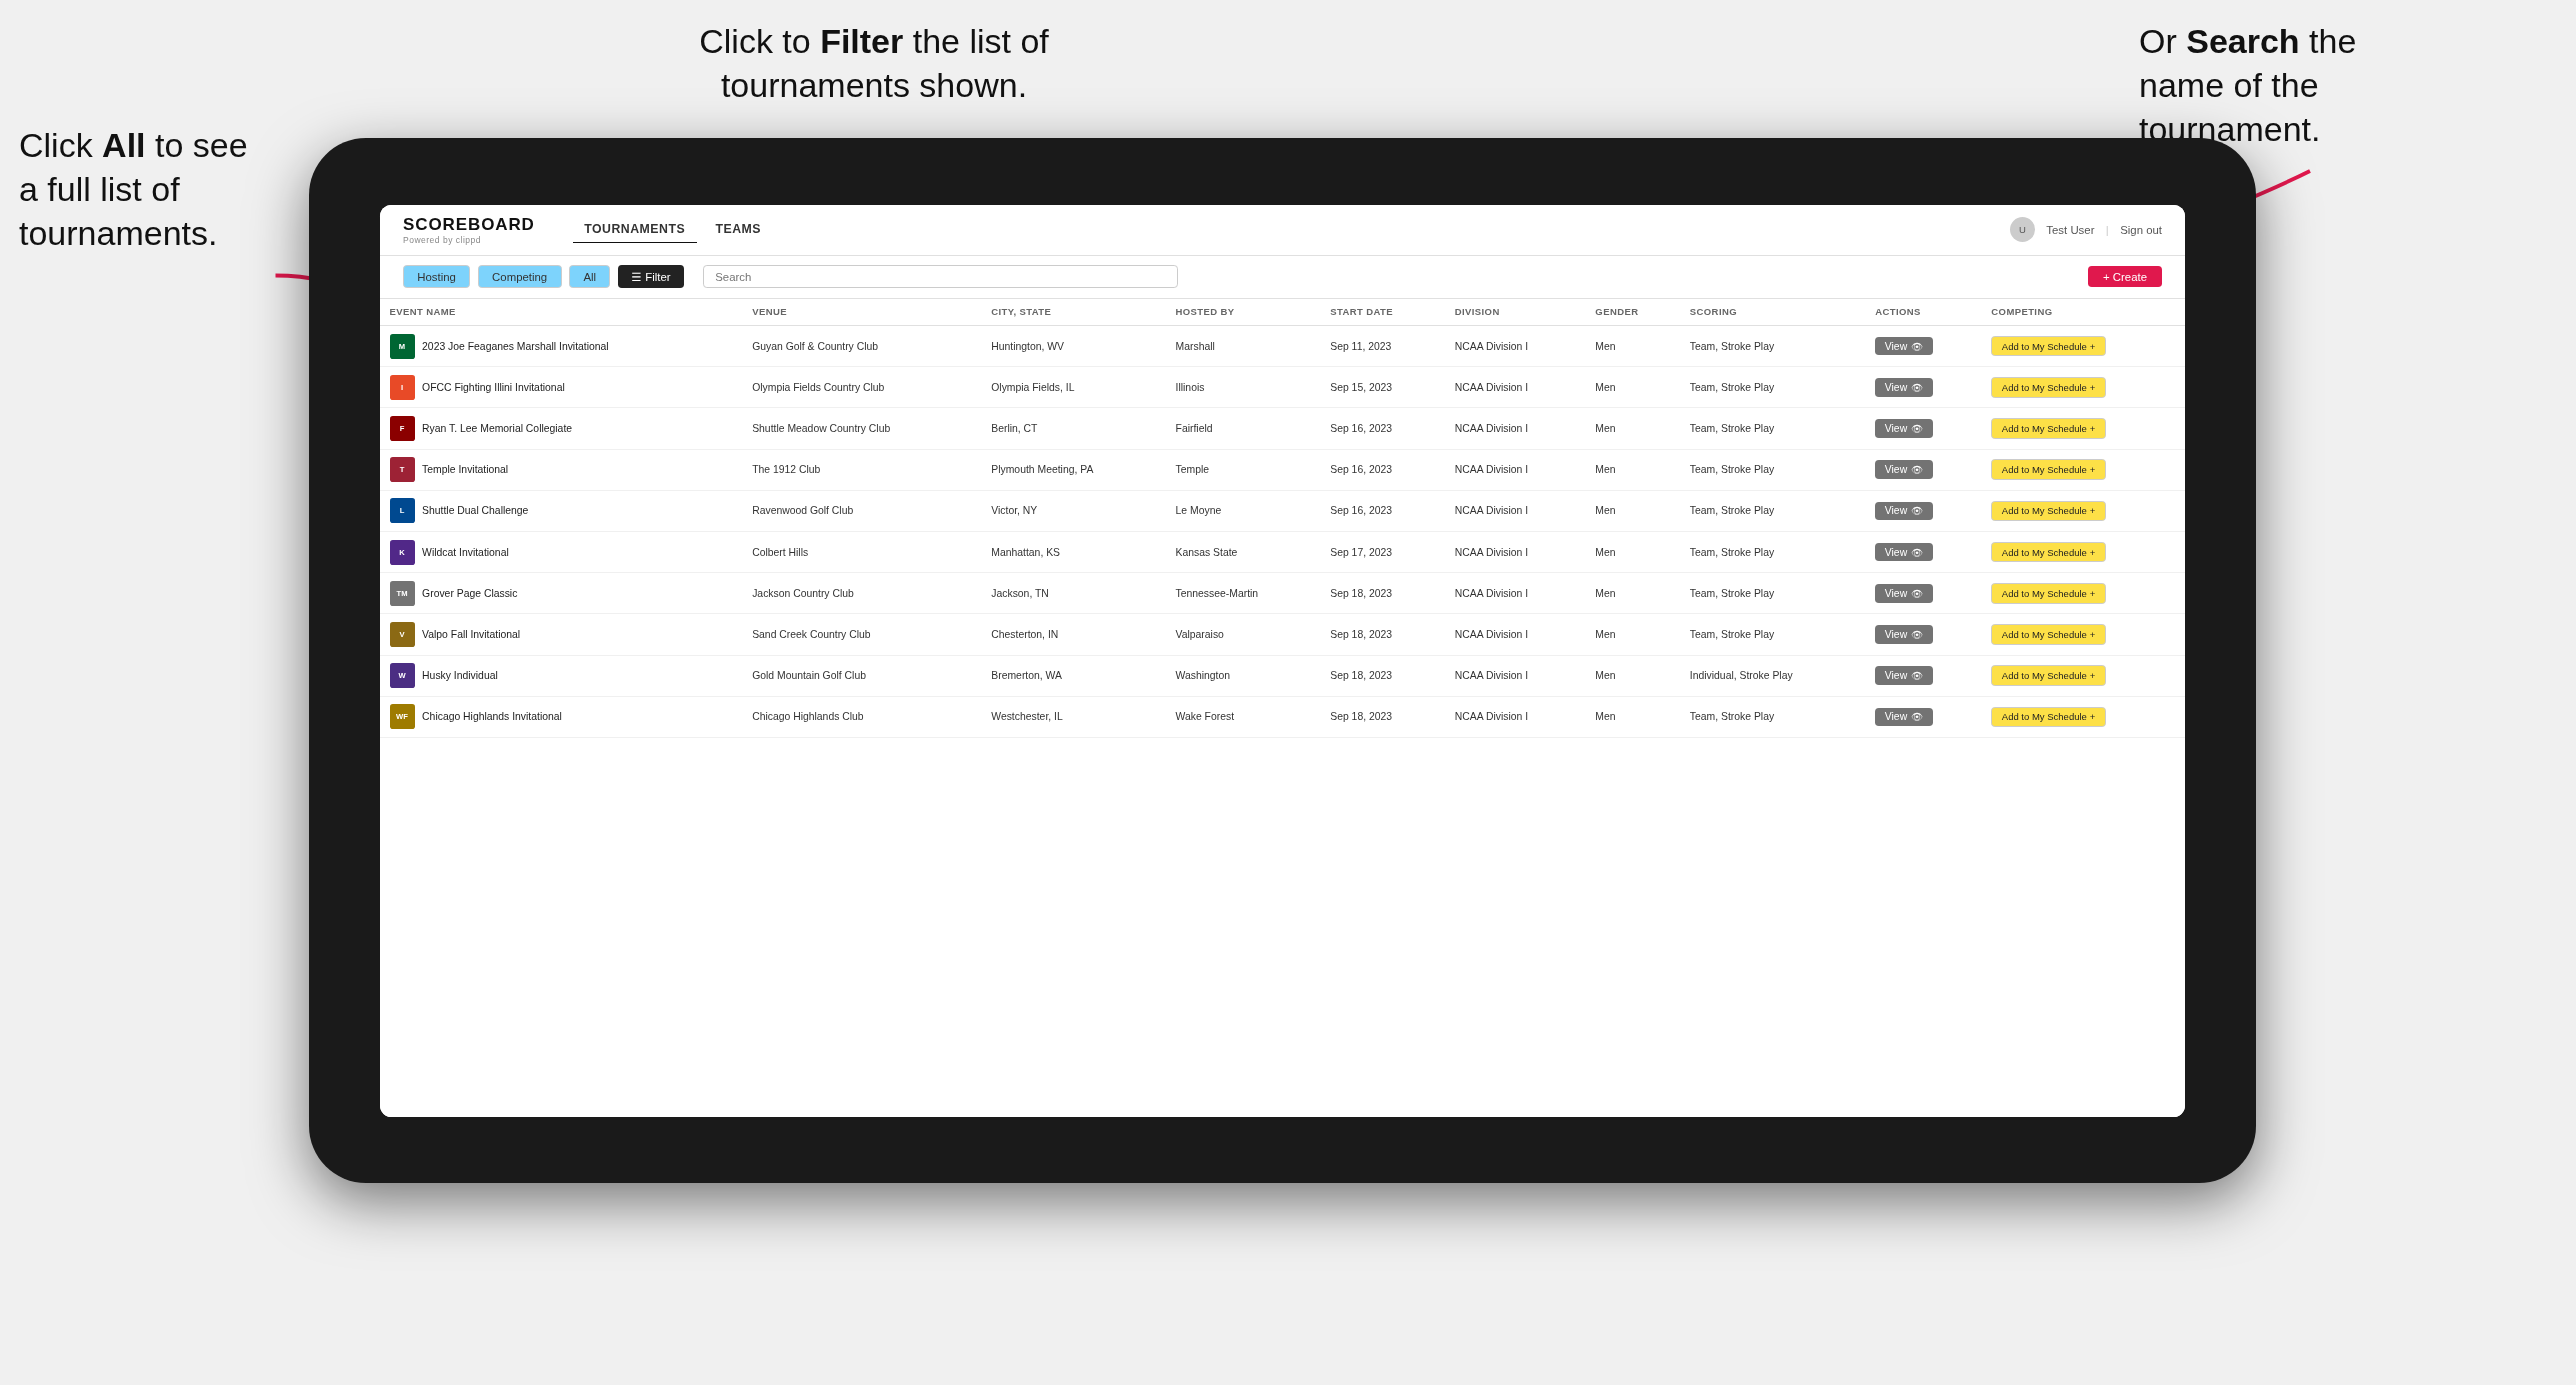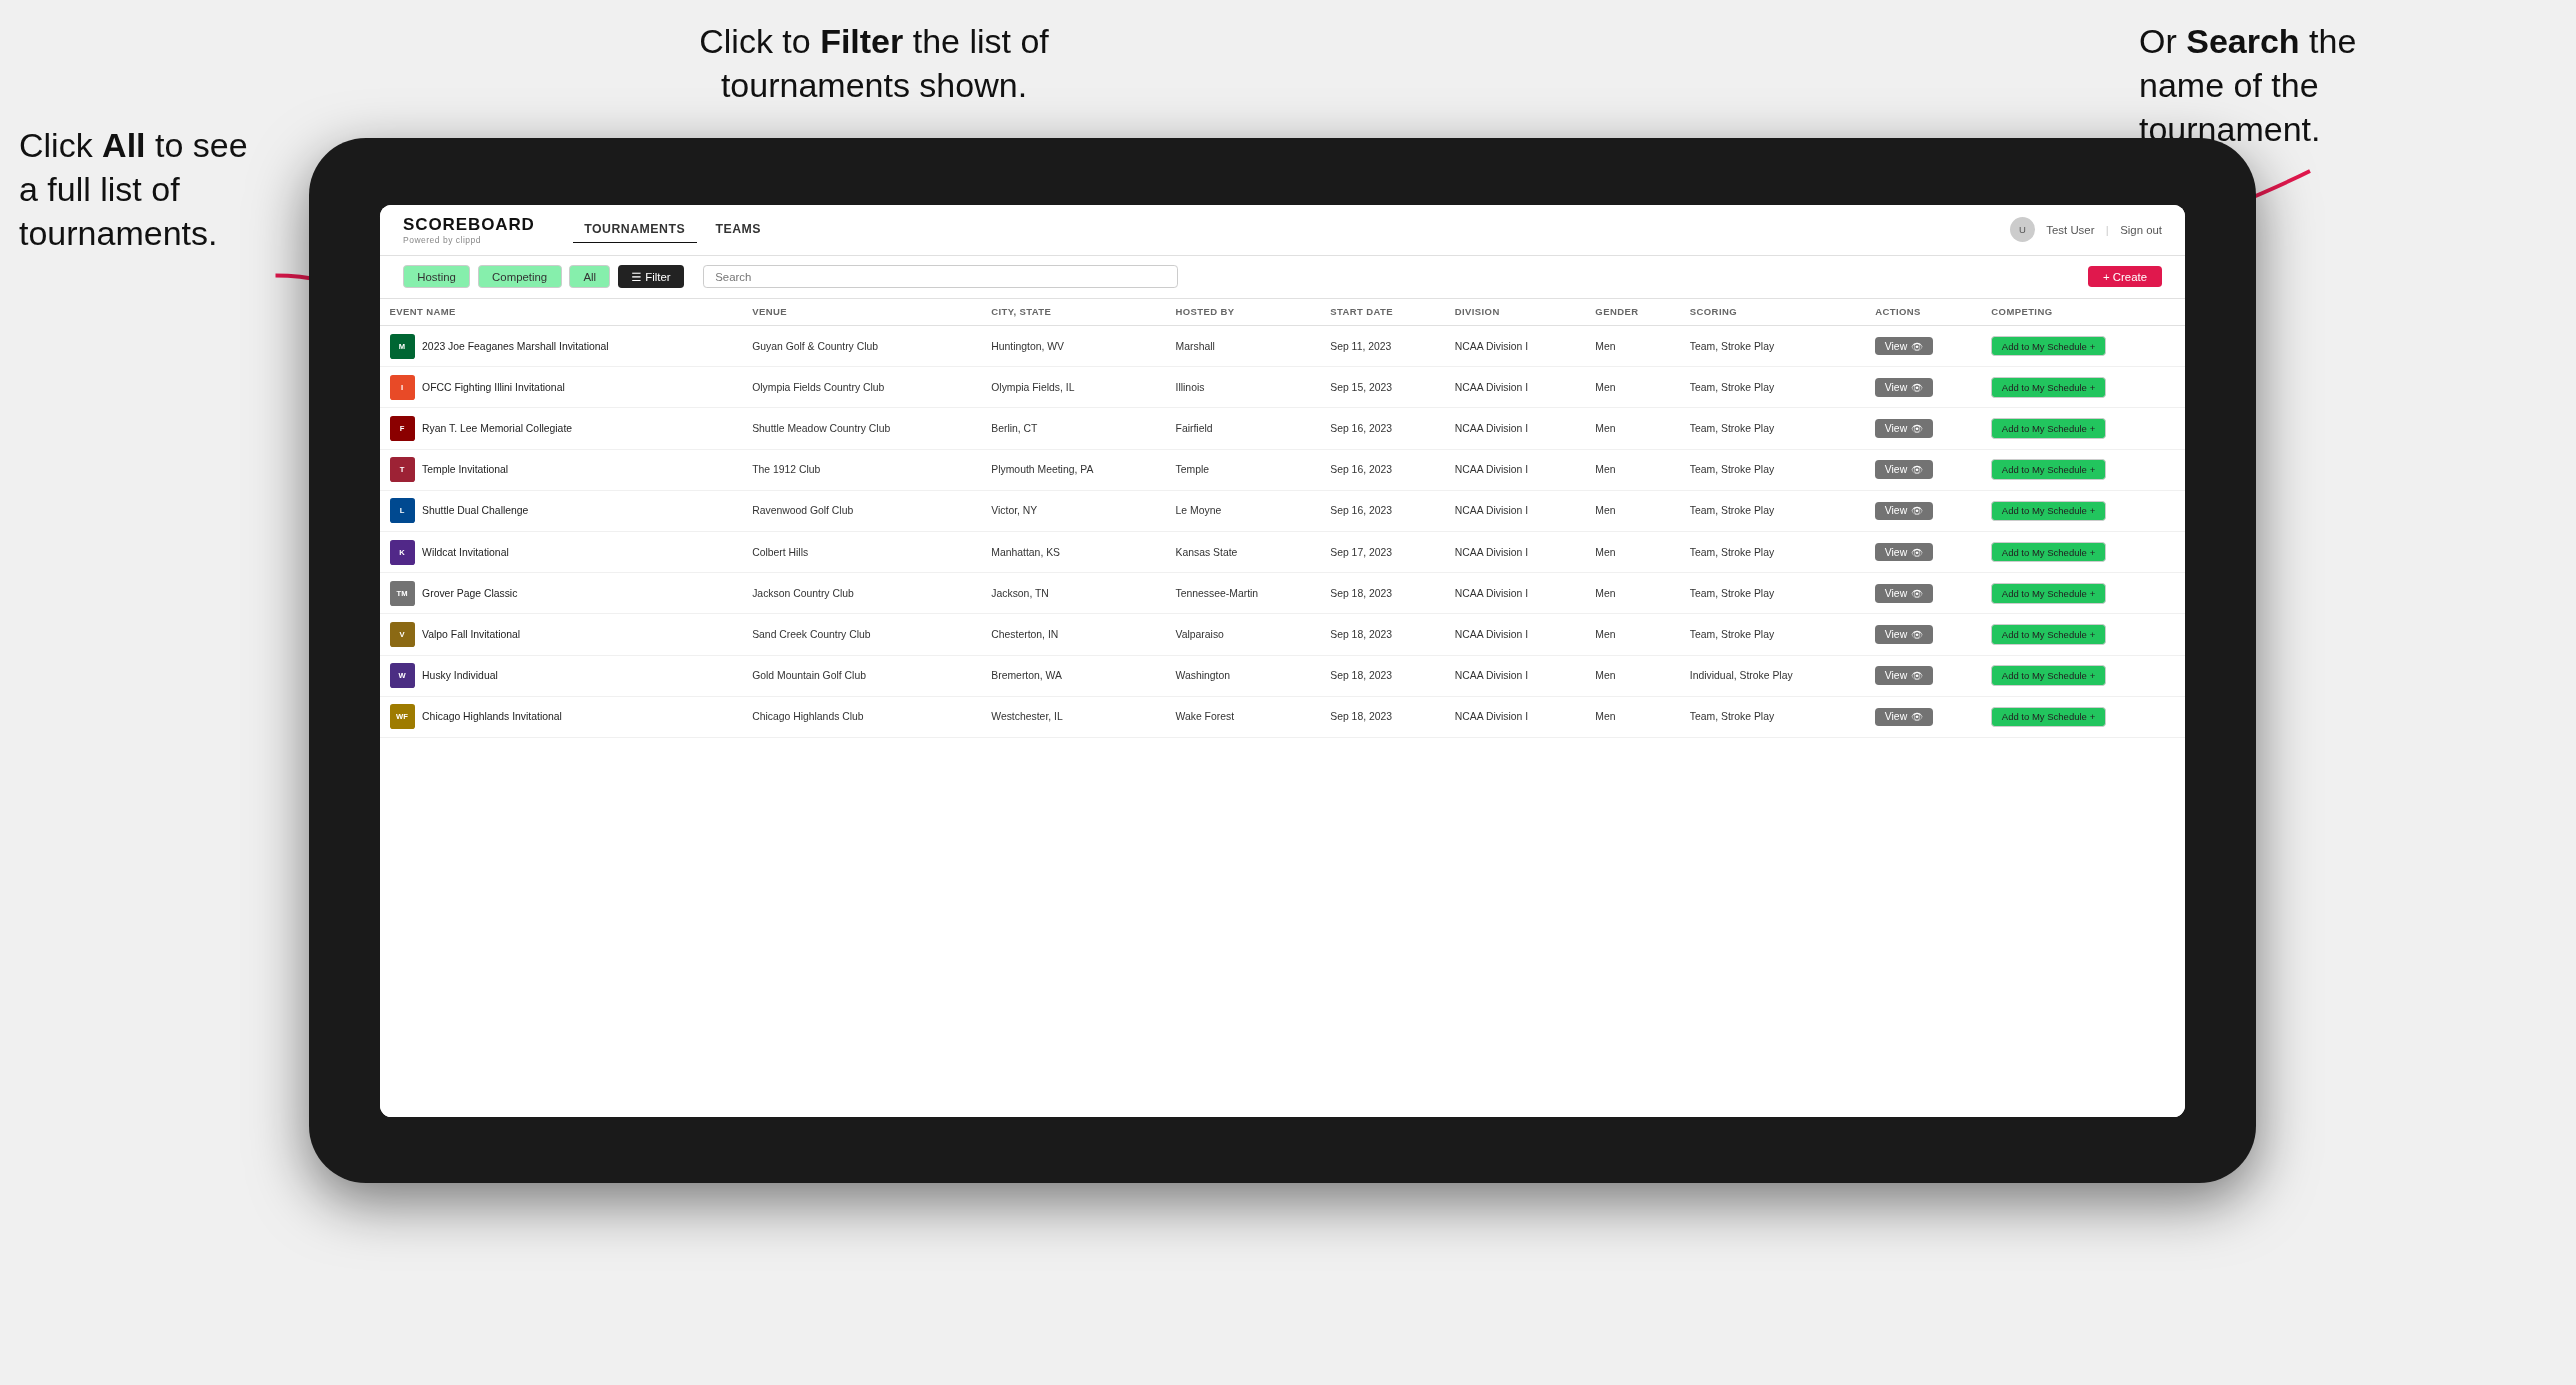--- a/index.html
+++ b/index.html
@@ -142,21 +142,21 @@
       gap: 7.6px;
       border-bottom: 0.9px solid #e0e0e0;
       flex-shrink: 0;
     }
 
     .tab-btn {
       padding: 4.7px 13.3px;
       font-size: 11.4px;
       border: 0.9px solid #ccc;
       border-radius: 3.8px;
-      background: #86efac;
+      background: #7dd3fc;
       cursor: pointer;
       color: #333;
     }
 
     .filter-btn {
       background: #222;
       color: #fff;
       border: none;
       padding: 4.7px 13.3px;
       border-radius: 3.8px;
@@ -263,21 +263,21 @@
       cursor: pointer;
       display: flex;
       align-items: center;
       gap: 3.8px;
       white-space: nowrap;
     }
 
     .view-btn .eye-icon { font-size: 9.5px; }
 
     .schedule-btn {
-      background: #22c55e;
+      background: #fde047;
       color: #222;
       border: 0.9px solid #ccc;
       padding: 3.8px 9.5px;
       border-radius: 3.8px;
       font-size: 9.5px;
       cursor: pointer;
       display: flex;
       align-items: center;
       gap: 2.8px;
       white-space: nowrap;

